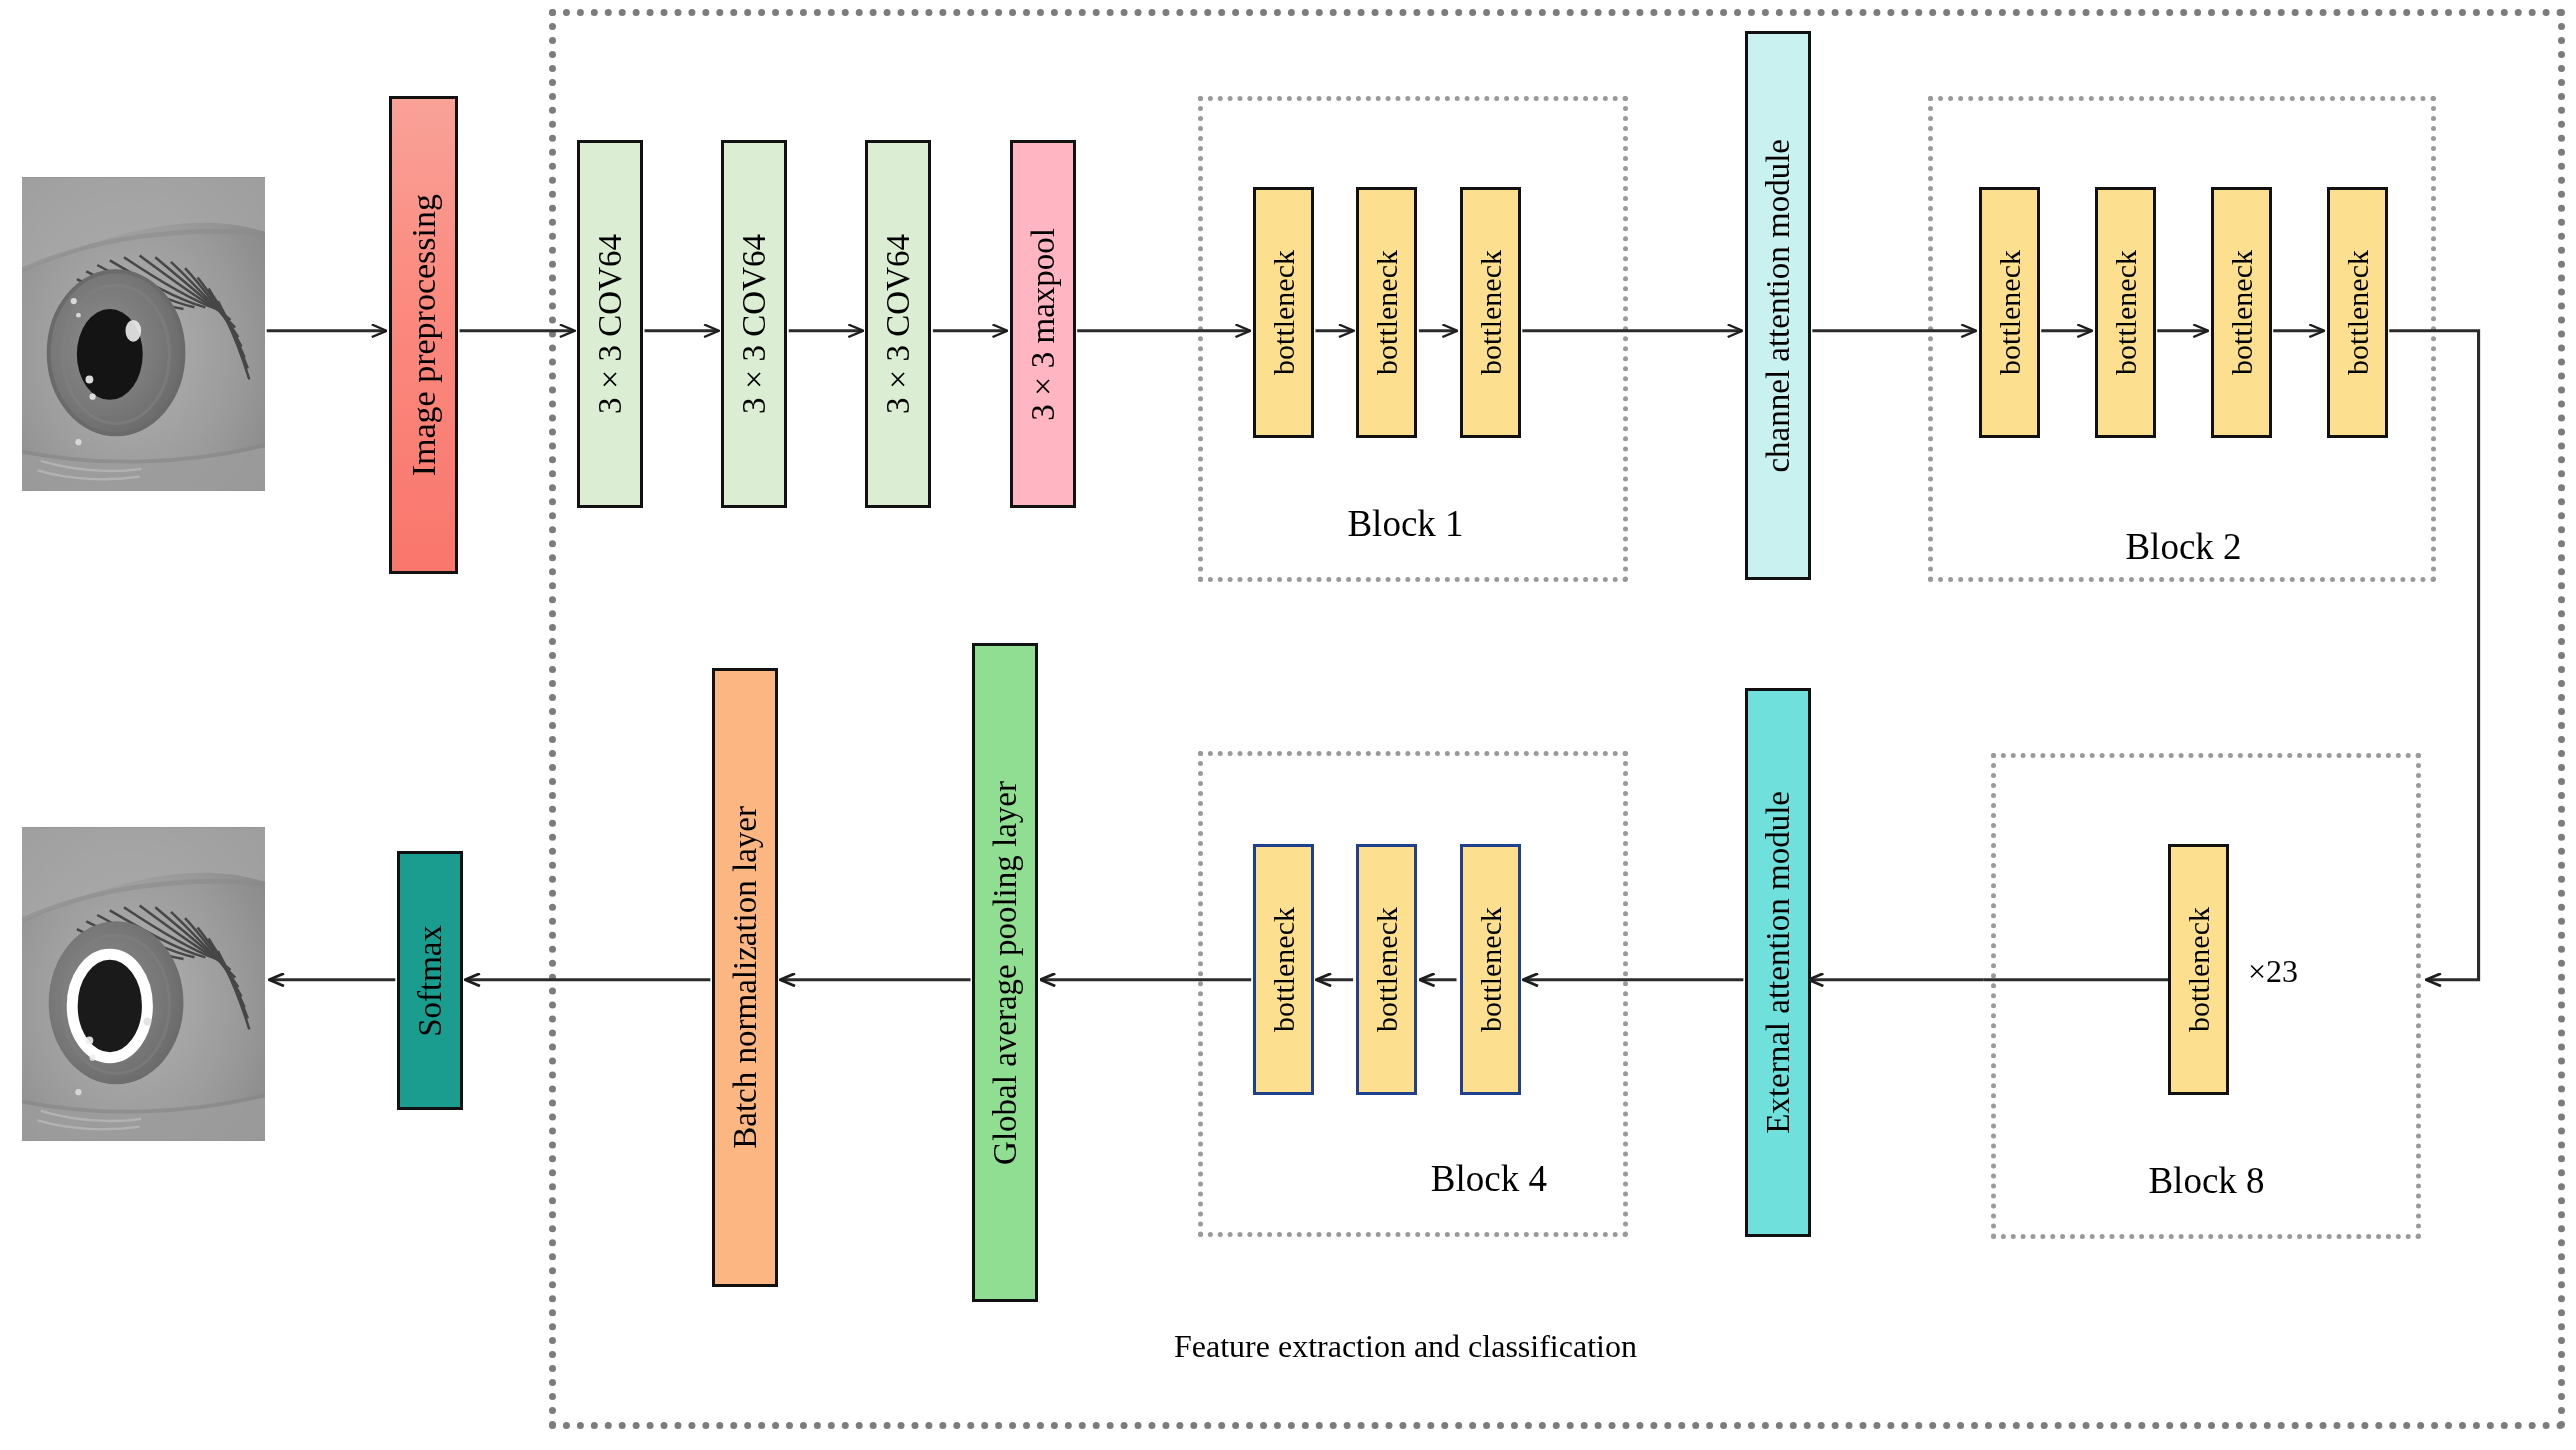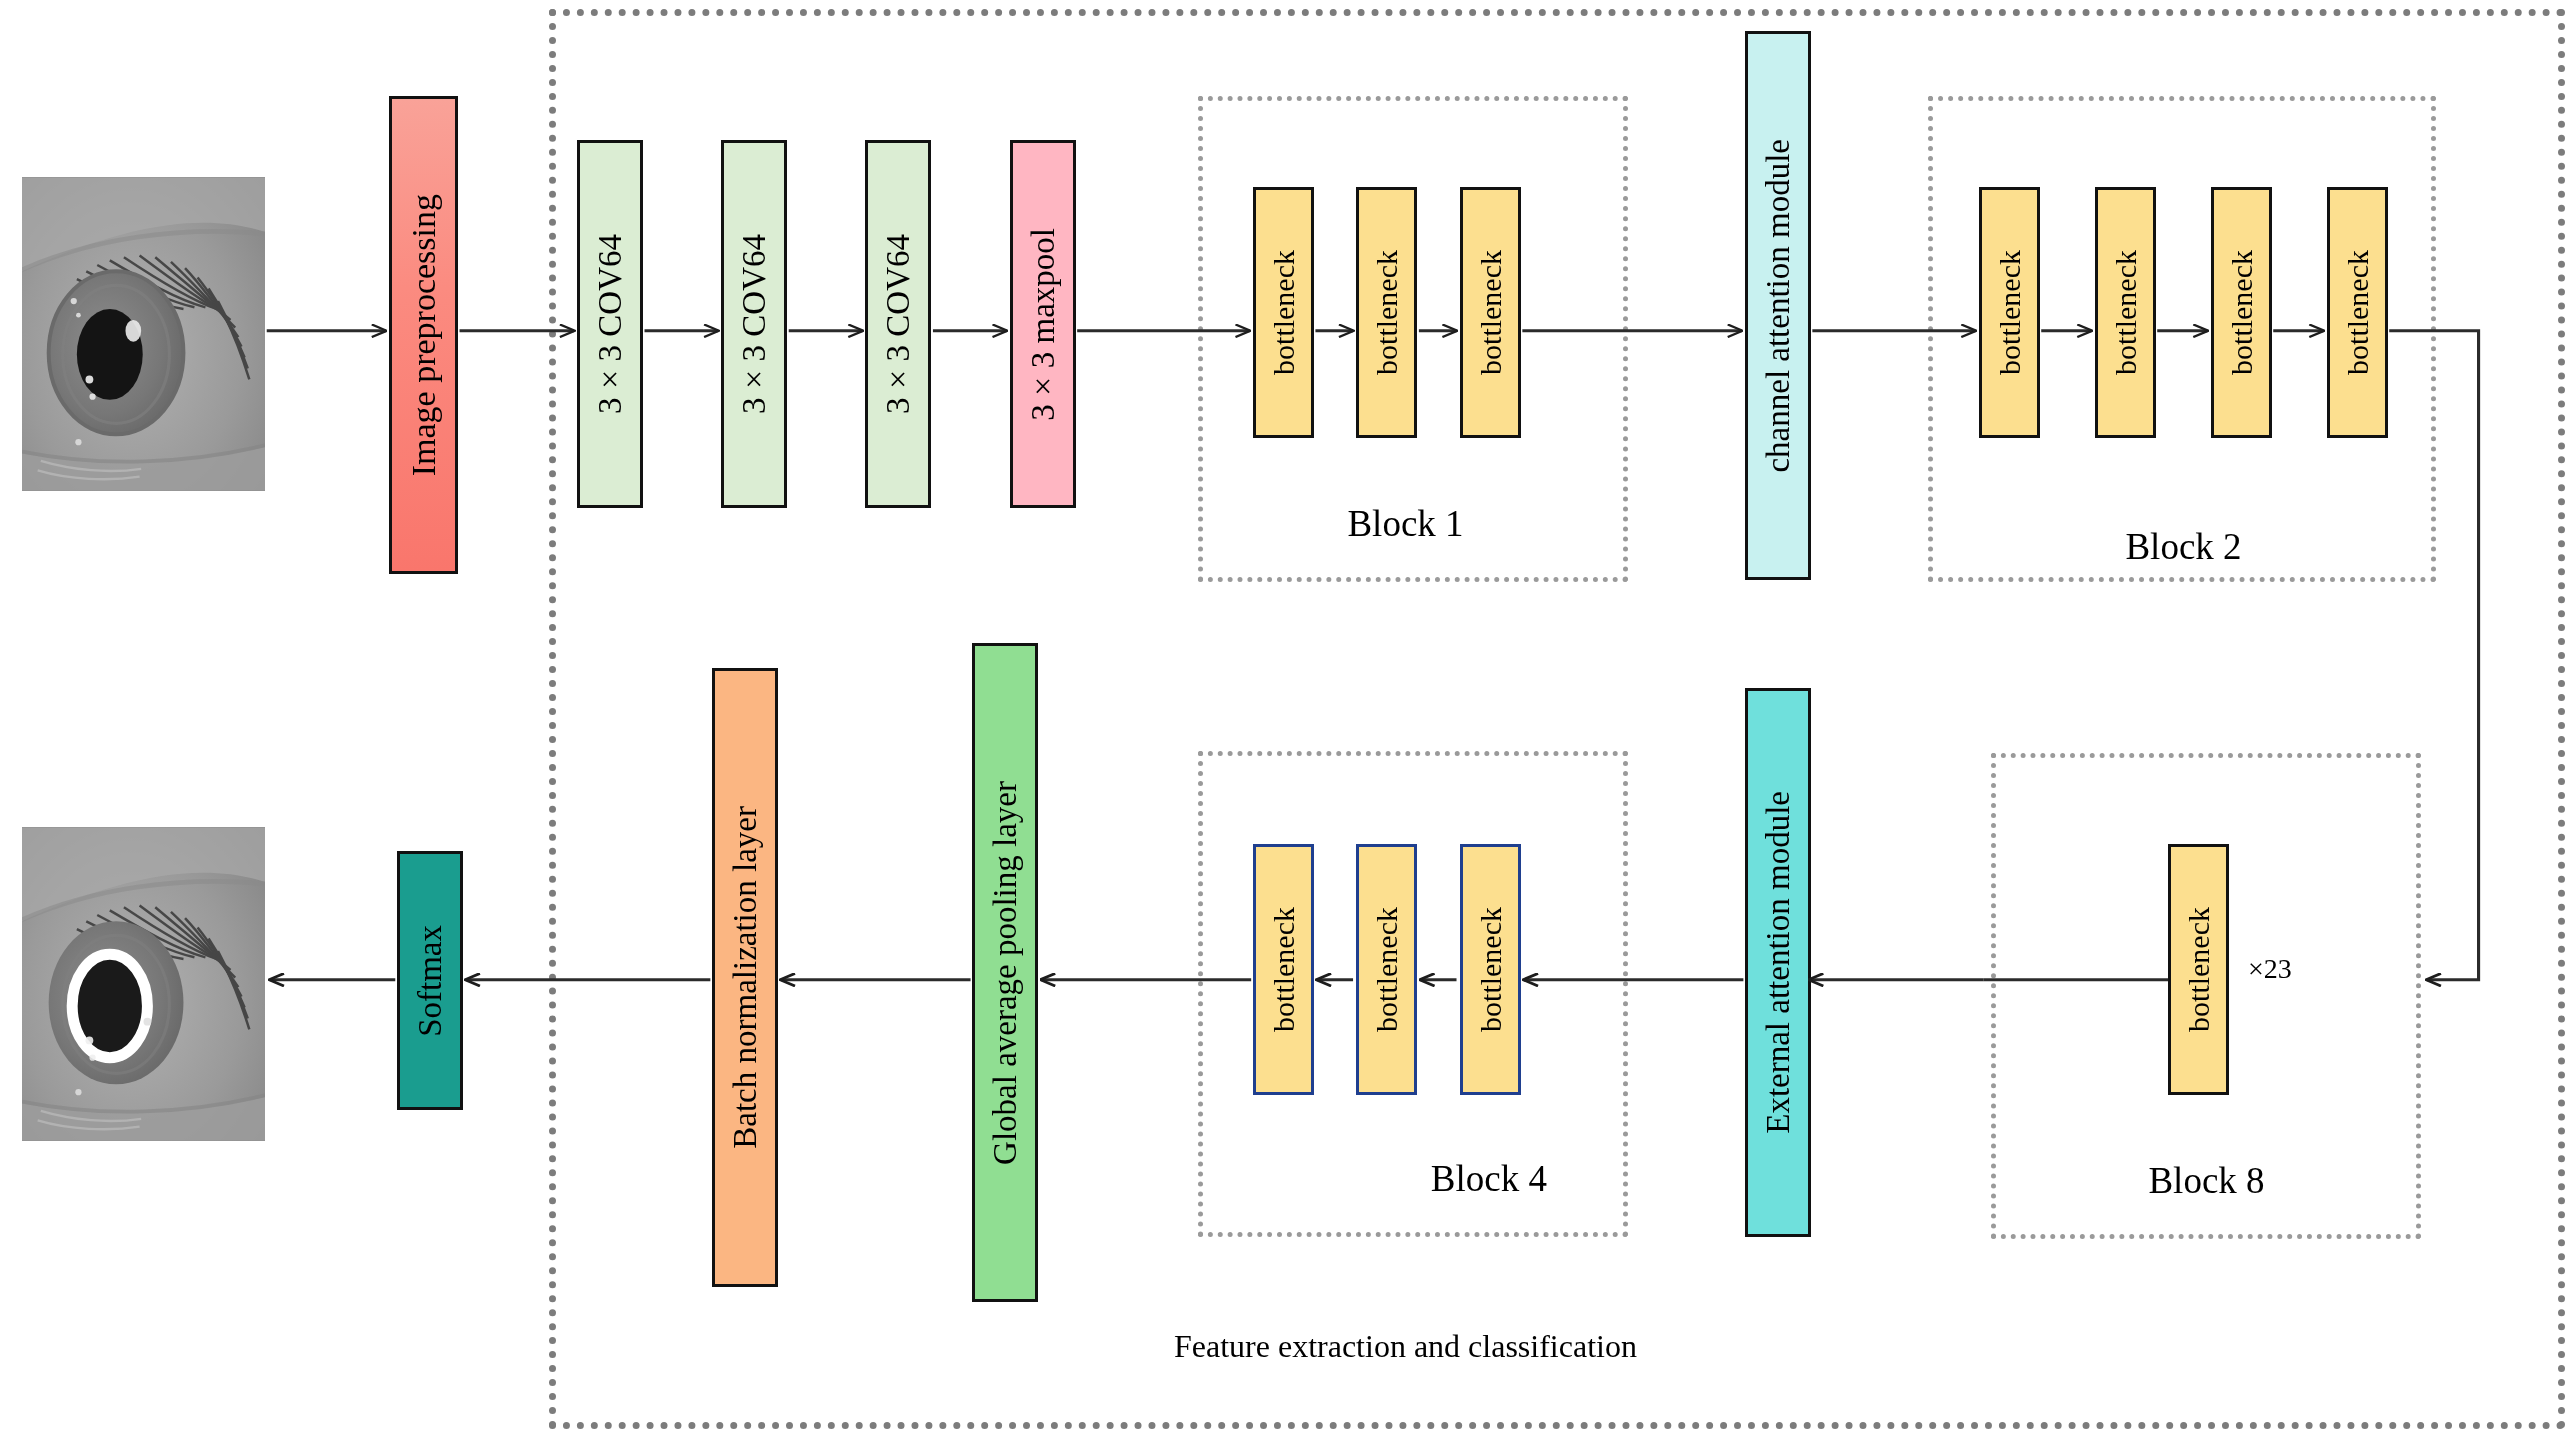--- a/index.html
+++ b/index.html
@@ -55,21 +55,21 @@
   .caption{
     position:absolute;
     font-family:"Liberation Serif", serif;
     font-size:32px;
     color:#000;
     white-space:nowrap;
   }
   .mult-label{
     position:absolute;
     font-family:"Liberation Serif", serif;
-    font-size:28px;
+    font-size:32px;
     color:#000;
     white-space:nowrap;
   }
 
   
   .eye-img{position:absolute;overflow:hidden;background:#8d8d8d;}
   .eye-img svg{display:block;}
 
   
   #wires{position:absolute;left:0;top:0;width:2576px;height:1450px;pointer-events:none;}

